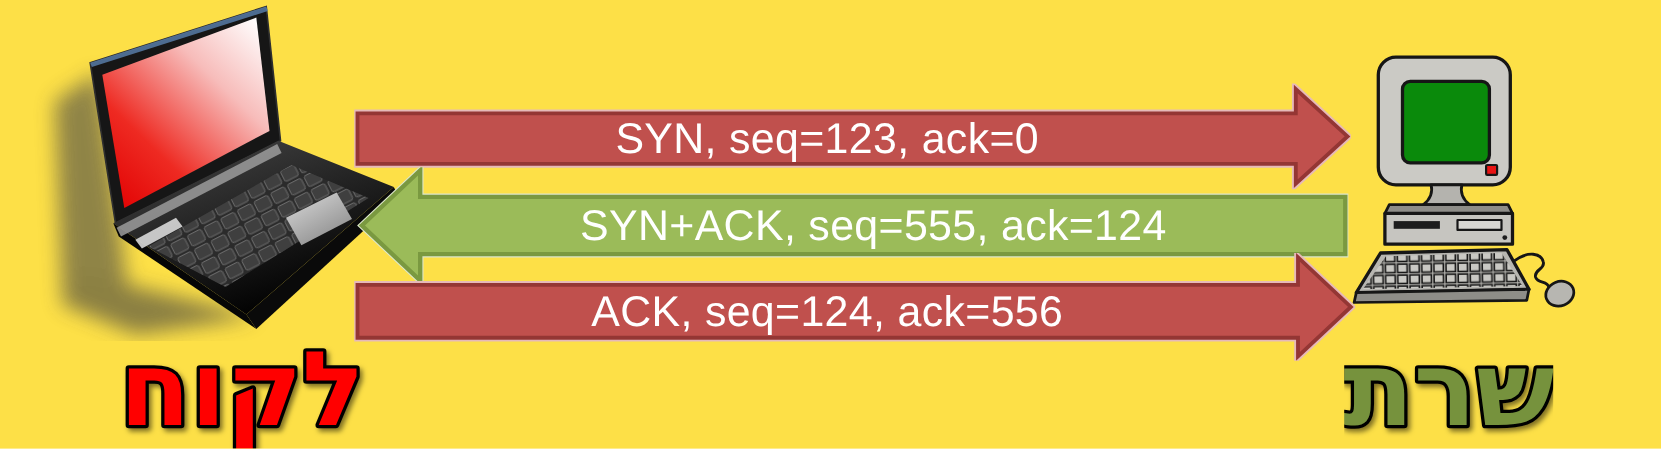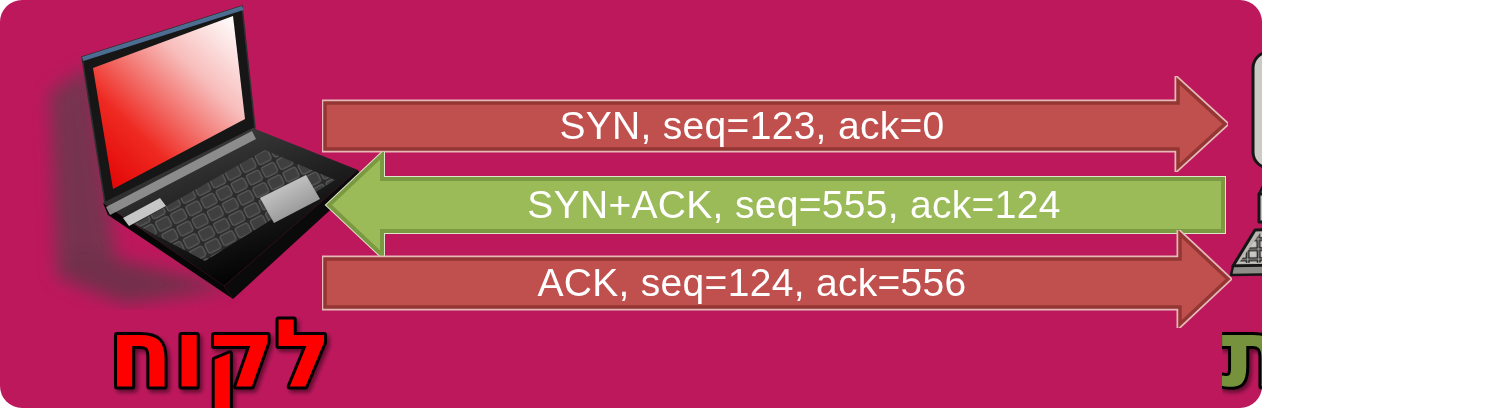--- a/index.html
+++ b/index.html
@@ -1,18 +1,18 @@
 <!DOCTYPE html>
 <html><head>
 <meta charset="utf-8">
 <style>
   html,body { margin:0; padding:0; background:#fff; }
   .stage {
-    position:relative; width:1262px; height:408px; background:#be185d;
-    overflow:hidden; font-family:"Liberation Sans", sans-serif;border-radius:22px;
+    position:relative; width:1510px; height:408px; background:#fde047;
+    overflow:hidden; font-family:"Liberation Sans", sans-serif;
   }
   .abs { position:absolute; }
   svg text.msg {
     font-family:"Liberation Sans", sans-serif;
     font-size:39px; letter-spacing:0.3px;
   }
   svg text.heb {
     font-family:"DejaVu Sans", sans-serif;
     font-weight:bold; font-size:94px;
   }

